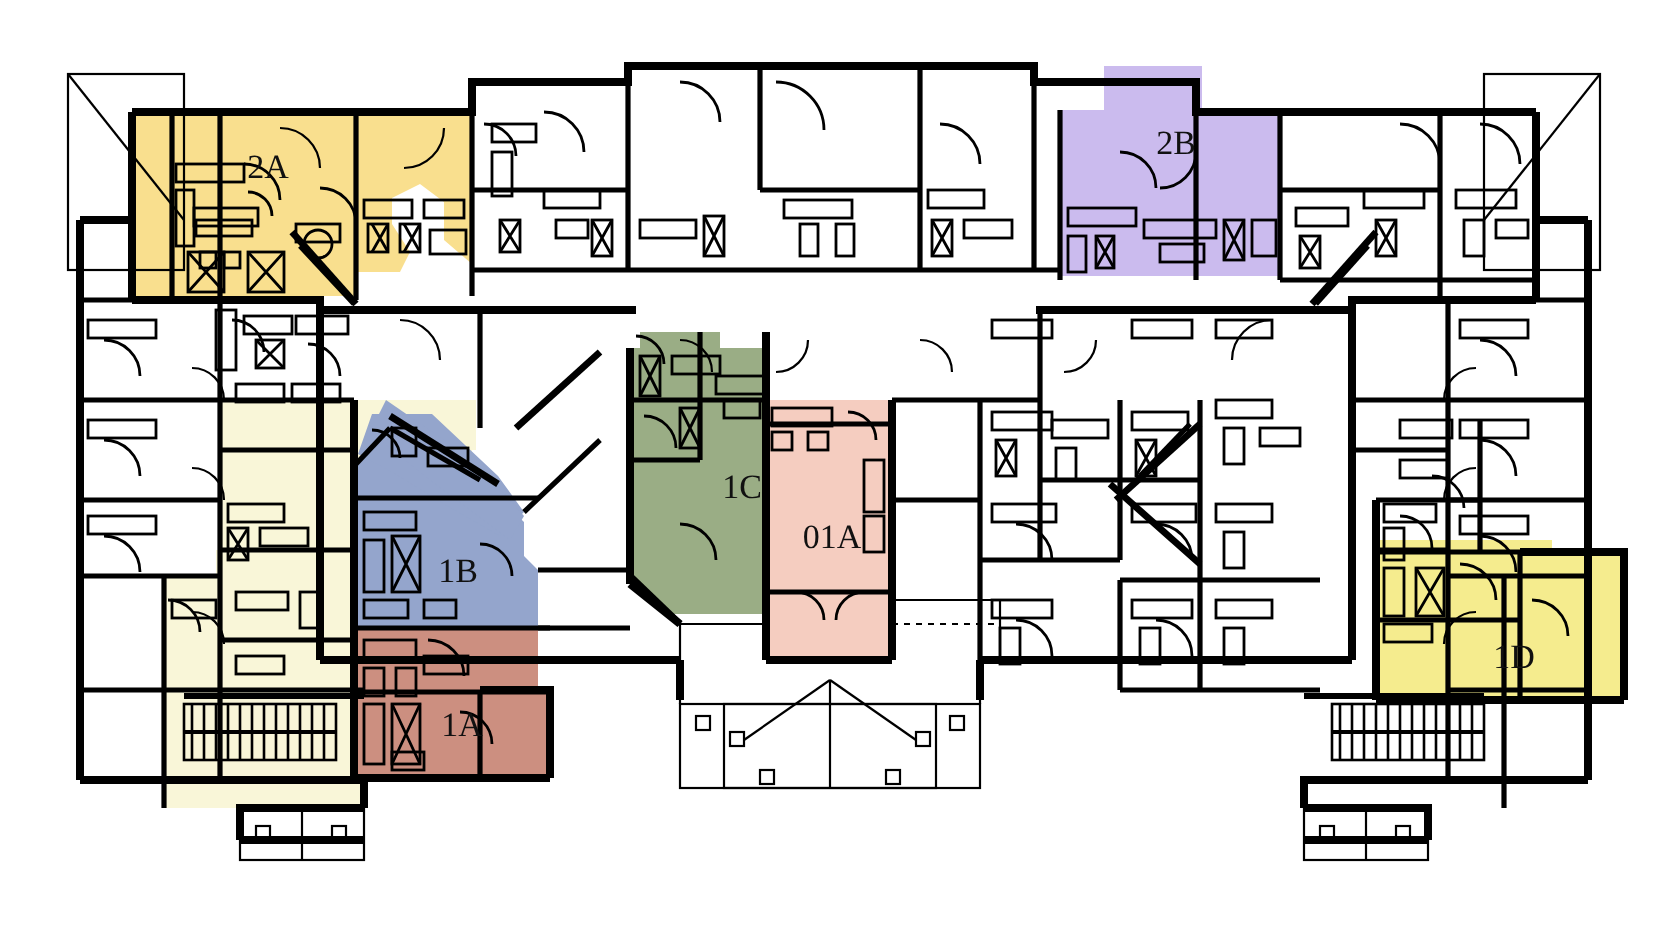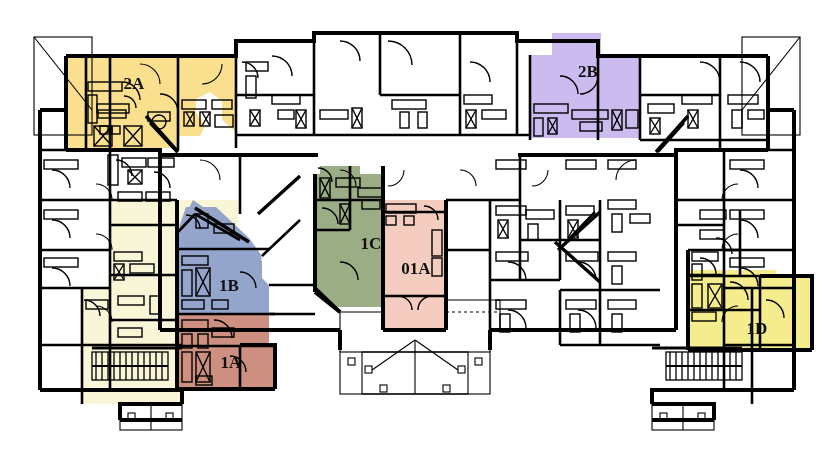--- a/index.html
+++ b/index.html
@@ -3,21 +3,20 @@
 <meta charset="utf-8">
 <title>Floor Plan</title>
 <style>
   html,body{margin:0;padding:0;background:#ffffff;}
   body{font-family:"Liberation Sans", sans-serif;}
   #stage{
     position:relative;
     width:834px;height:466px;
     background:#ffffff;
     overflow:hidden;
-    font-weight:bold;
   }
   #plan{position:absolute;left:0;top:0;width:834px;height:466px;}
   .unit-label{
     font-family:"Liberation Serif", serif;
     font-size:17px;
     fill:#111111;
     text-anchor:middle;
     dominant-baseline:middle;
   }
 </style>

